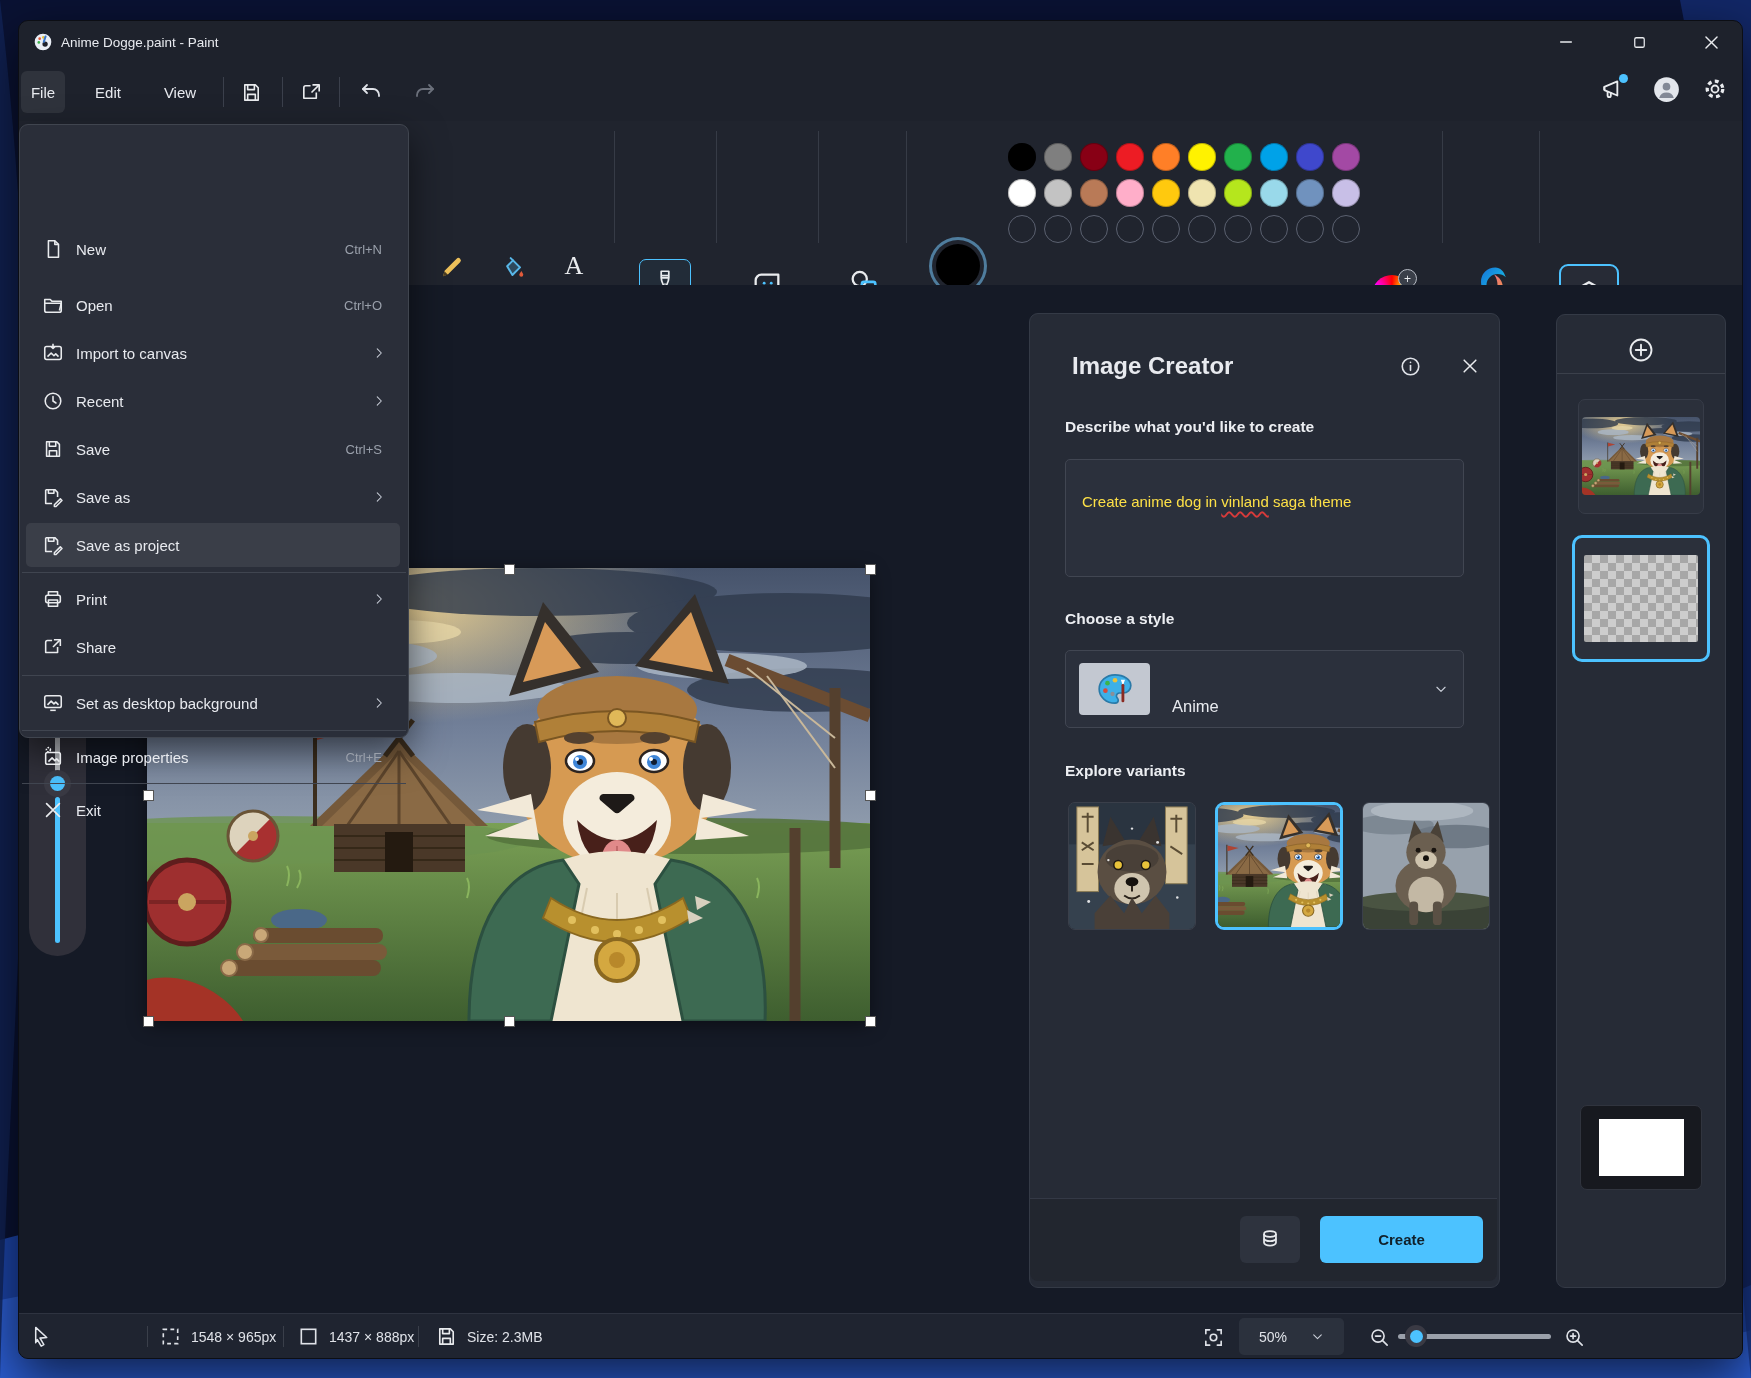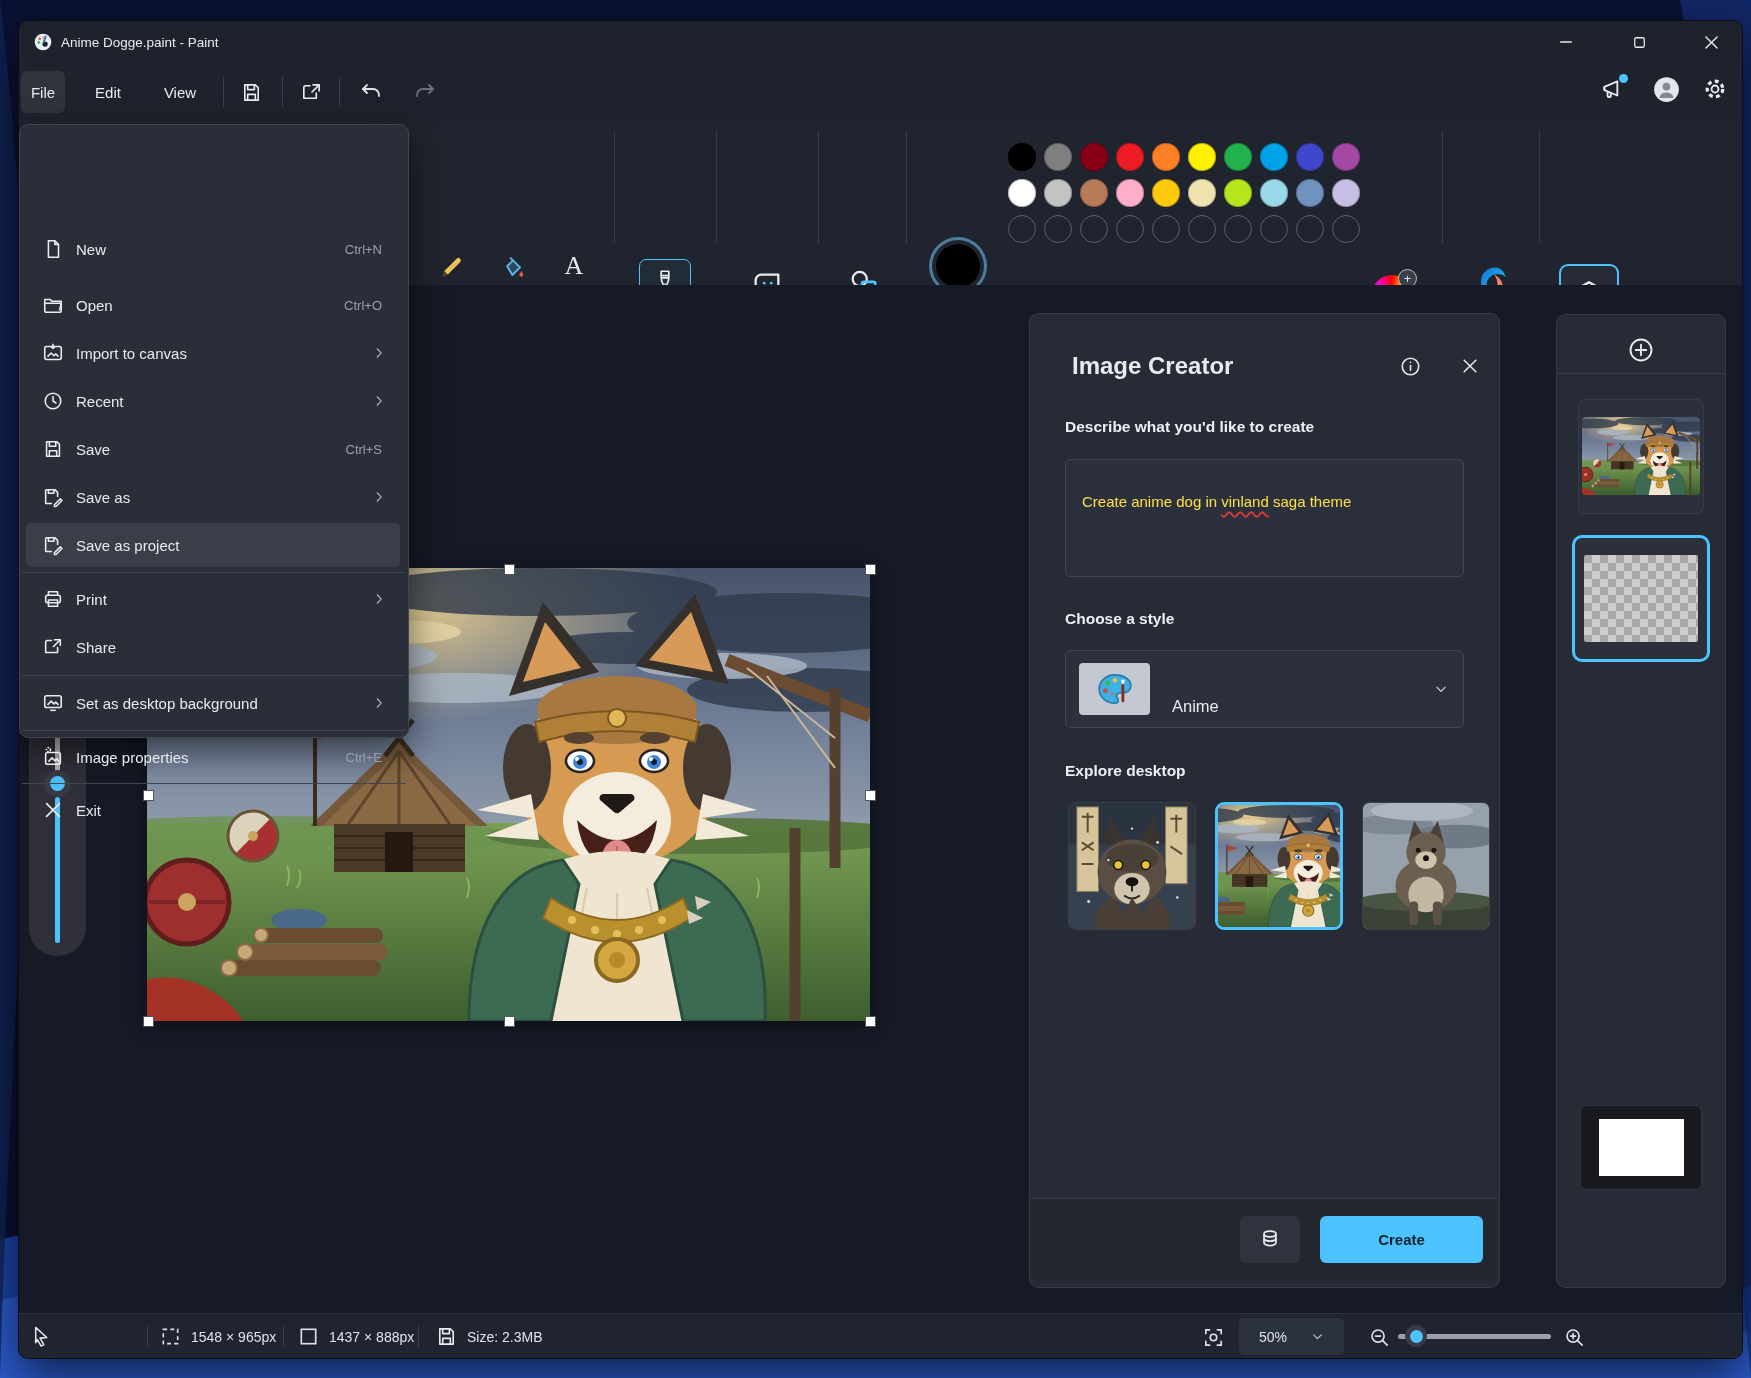--- a/index.html
+++ b/index.html
@@ -759,21 +759,21 @@
           <svg style="width:40px;height:40px;">
             <use href="#i-palette"></use>
           </svg>
         </div>
       <div class="a txt" style="left:106px;top:17px;height:76px;display:flex;align-items:center;font-size:16.5px;">Anime</div>
       <svg class="chev" style="left:368px;top:31px;">
           <use href="#i-chevd"></use>
         </svg>
     </div>
 
-    <div class="a seclbl" style="left:35px;top:448px;">Explore desktop</div>
+    <div class="a seclbl" style="left:35px;top:448px;">Explore variants</div>
     <div class="vthumb" style="left:38px;top:488px;">
       <svg class="fillsvg">
           <use href="#wolf1" width="100%" height="100%"></use>
         </svg>
     </div>
     <div class="vthumb sel" style="left:185px;top:488px;">
       <svg class="fillsvg">
           <use href="#dogscene" width="100%" height="100%"></use>
         </svg>
     </div>

